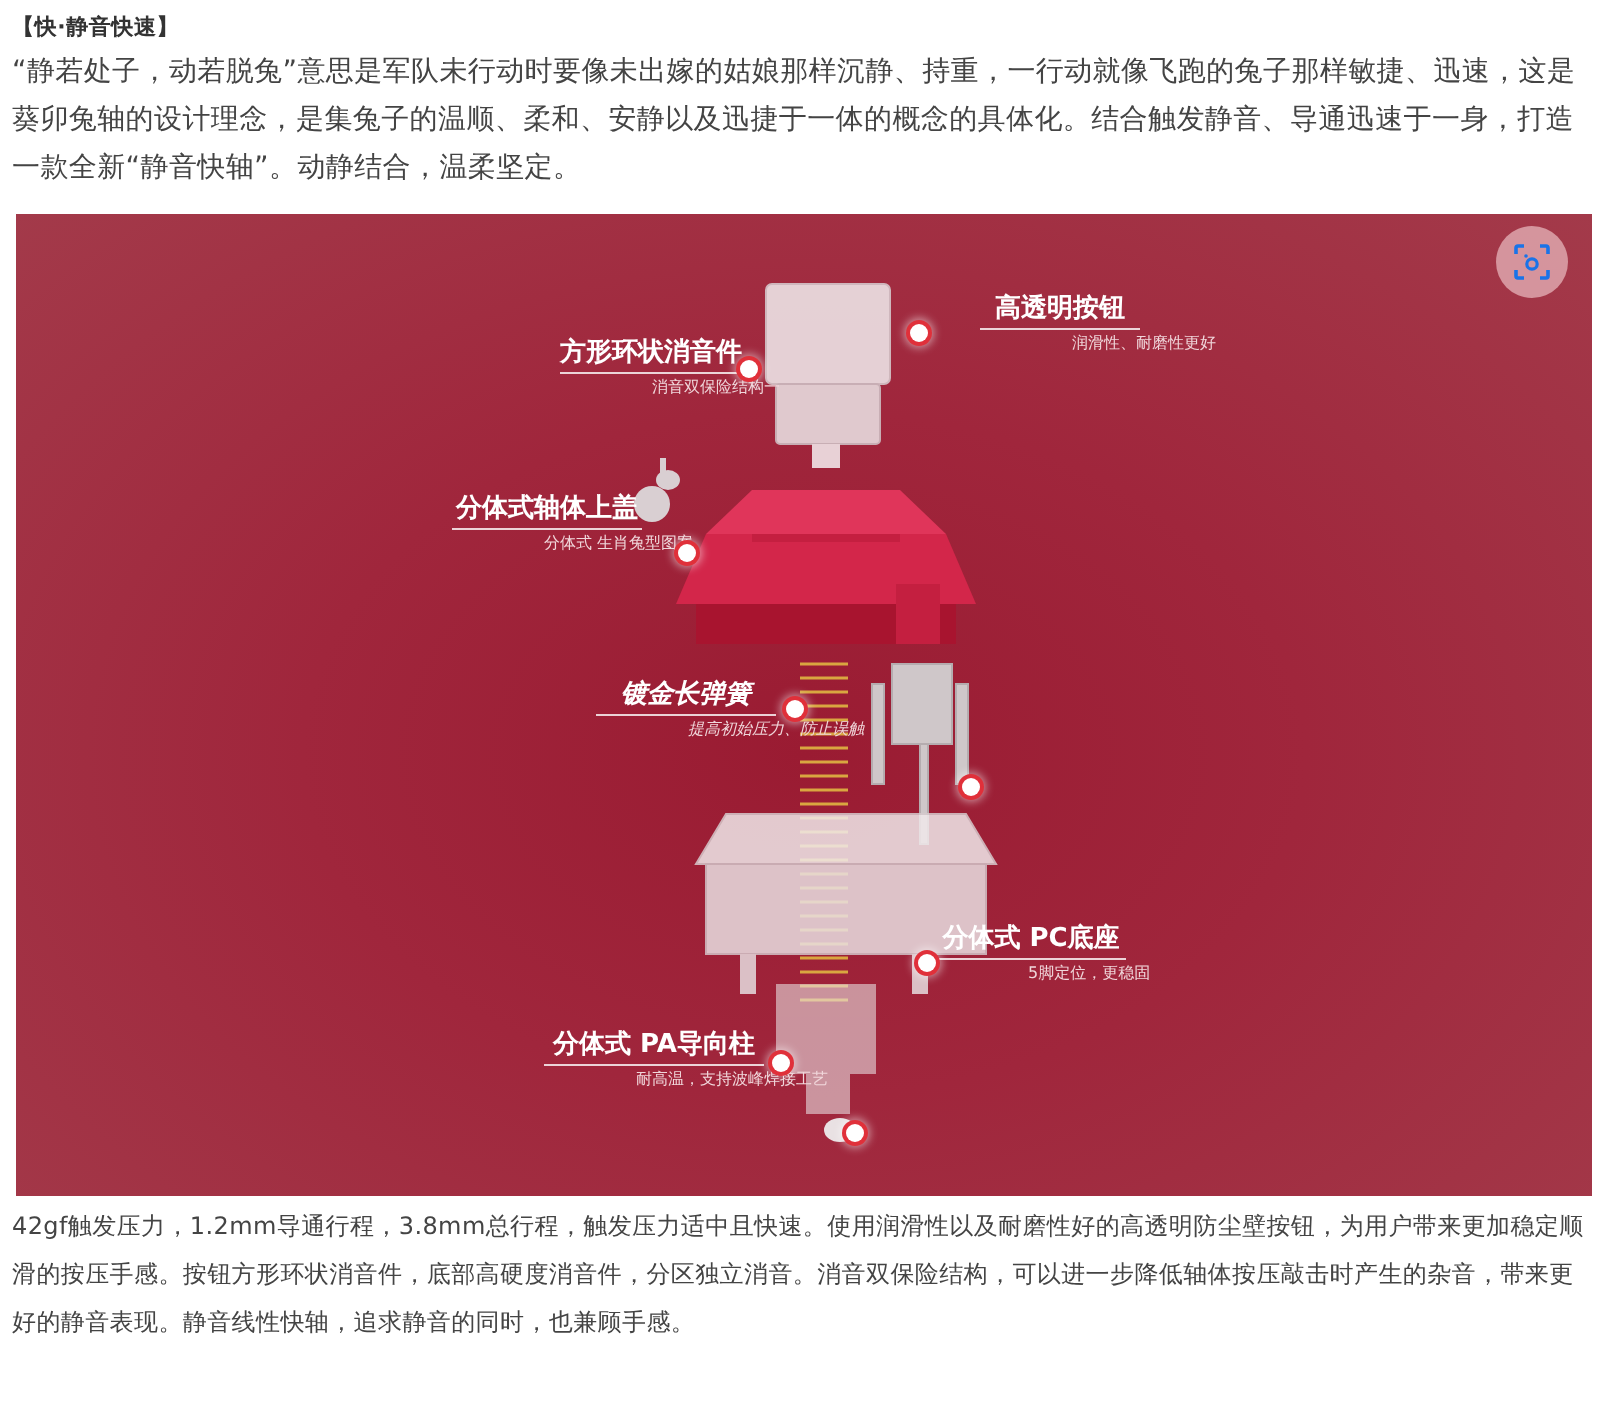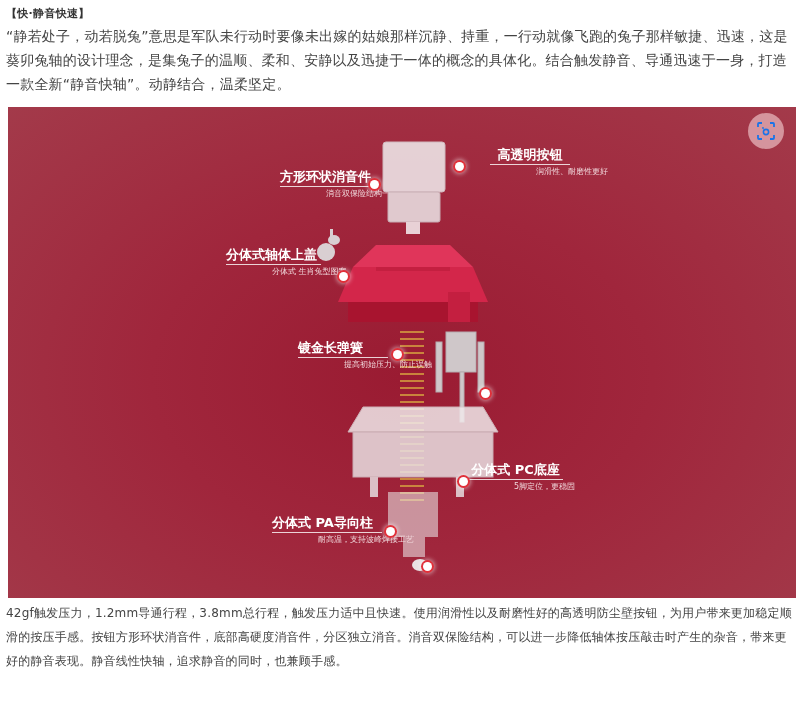--- a/index.html
+++ b/index.html
@@ -21,21 +21,21 @@
     overflow: hidden;
   }
   .lens-btn {
     position: absolute; right: 12px; top: 6px; width: 36px; height: 36px; border-radius: 50%;
     background: rgba(230,180,185,0.75); display: flex; align-items: center; justify-content: center; cursor: pointer;
   }
   .callout { position: absolute; color: #fff; }
   .callout .title { font-size: 13px; font-weight: bold; white-space: nowrap; line-height: 16px; }
   .callout .sub { font-size: 8px; color: #f0d6da; white-space: nowrap; line-height: 12px; padding-left: 46px; }
   .callout .rule { height: 1px; background: rgba(255,255,255,0.8); margin: 1px 0; }
-  .callout.left { }
+  .callout.left { text-align: center; }
   .callout.right { text-align: center; }
   .dot {
     position: absolute; width: 9px; height: 9px; border-radius: 50%; background: #fff;
     box-shadow: 0 0 0 2px #e0303a, 0 0 4px 3px rgba(255,255,255,0.5);
   }
   .part { position: absolute; }
   .body-text {
     position: absolute; left: 6px; top: 601px; width: 792px; font-size: 12px; line-height: 24px;
     color: #444; letter-spacing: 0.2px;
   }
@@ -107,21 +107,21 @@
   </div>
   <div class="dot" style="left:362px;top:73px;"></div>
 
   <div class="callout left" style="left:218px;top:140px;width:95px;">
     <div class="title">分体式轴体上盖</div>
     <div class="rule"></div>
     <div class="sub">分体式 生肖兔型图案</div>
   </div>
   <div class="dot" style="left:331px;top:165px;"></div>
 
-  <div class="callout left" style="left:290px;top:233px;width:90px;">
+  <div class="callout left" style="left:290px;top:233px;width:90px;font-style:italic;">
     <div class="title">镀金长弹簧</div>
     <div class="rule"></div>
     <div class="sub">提高初始压力、防止误触</div>
   </div>
   <div class="dot" style="left:385px;top:243px;"></div>
 
   <div class="dot" style="left:473px;top:282px;"></div>
 
   <div class="callout right" style="left:460px;top:355px;width:95px;">
     <div class="title">分体式 PC底座</div>

